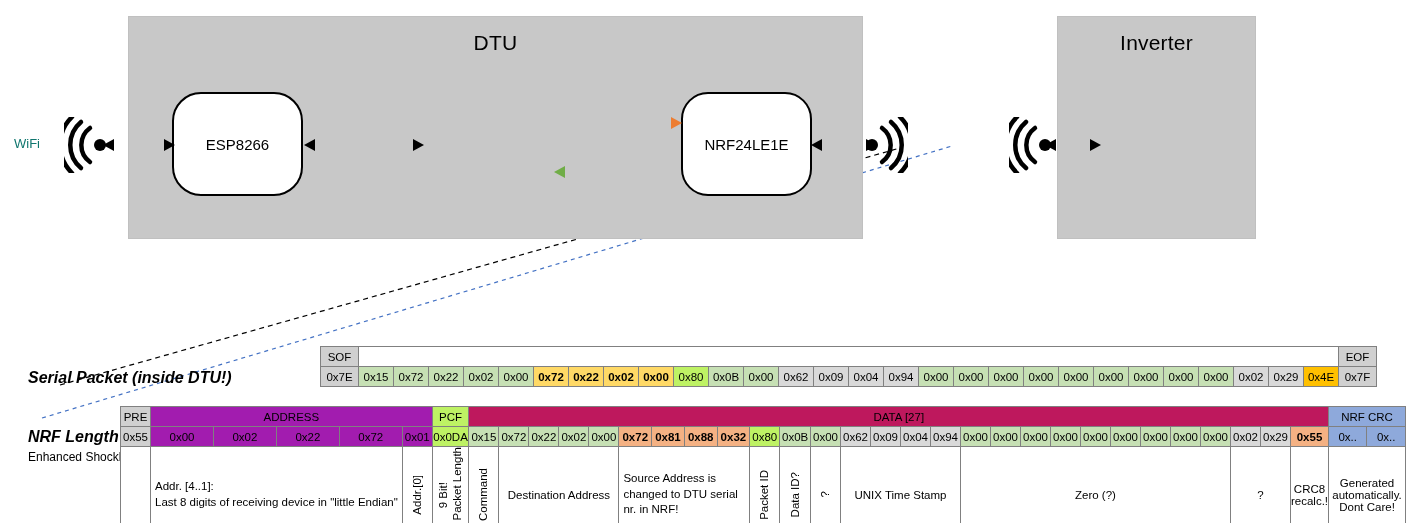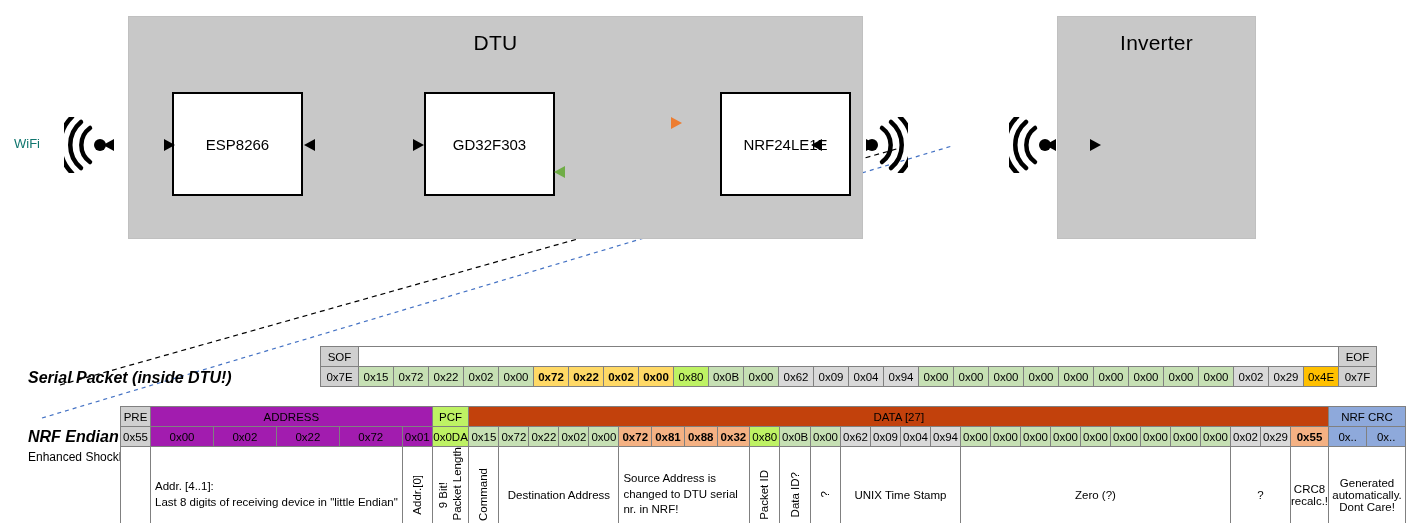--- a/index.html
+++ b/index.html
@@ -37,23 +37,23 @@
   .chip {
     position: absolute;
     background: #ffffff;
     border: 2px solid #000000;
     display: flex;
     align-items: center;
     justify-content: center;
     font-size: 15px;
     color: #000;
   }
-  #chip-esp   { left: 172px; top: 92px;  width: 131px; height: 104px; }
+  #chip-esp   { left: 172px; top: 92px;  width: 131px; height: 104px; border-radius: 29px; }
   #chip-gd32  { left: 424px; top: 92px;  width: 131px; height: 104px; }
-  #chip-nrf24le { left: 720px; top: 92px; width: 131px; height: 104px; }
+  #chip-nrf24le { left: 681px; top: 92px; width: 131px; height: 104px; border-radius: 27px; }
   #chip-nrf24 { left: 1097px; top: 92px; width: 106px; height: 104px; }
 
   
   .antenna {
     position: absolute;
     width: 46px; height: 56px;
     color: #000;
     font-size: 0;
   }
   .antenna svg { width: 46px; height: 56px; display:block; }
@@ -132,21 +132,21 @@
   
   .f-gray    { background: #D0D0D0; }
   .f-green   { background: #C6E0B4; }
   .f-yellow  { background: #FFD966; font-weight: bold; }
   .f-blue    { background: #bef264; }
   .f-dgray   { background: #D9D9D9; }
   .f-orange  { background: #FFC000; font-weight: normal; }
   .f-salmon  { background: #F4B183; font-weight: bold; }
   .f-salmon-l{ background: #FBD5B5; }
   .f-bluep   { background: #8EA9DB; }
-  .f-head    { background: #c2410c; }
+  .f-head    { background: #be185d; }
   .f-amber   { background: #a21caf; }
 
   .hdr { font-weight: normal; text-align: center; }
   .hdr-left { text-align: left; padding-left: 4px; }
 
   
   .ann td {
     height: 76px;
     font-size: 11.5px;
     vertical-align: middle;
@@ -184,23 +184,20 @@
     <line x1="42" y1="418" x2="952" y2="146" stroke="#4472C4" stroke-width="1.2" stroke-dasharray="4,4"></line>
   </svg>
 
   <div class="enclosure" id="dtu-enclosure">
     <div class="enclosure-title">DTU</div>
   </div>
 
   <div class="chip" id="chip-esp">
     <span>ESP8266</span>
   </div>
-  <div class="chip" id="chip-gd32">
-    <span>GD32F303</span>
-  </div>
   <div class="chip" id="chip-nrf24le">
     <span>NRF24LE1E</span>
   </div>
 
   <div class="enclosure" id="inverter-enclosure">
     <div class="enclosure-title">Inverter</div>
   </div>
 
   <div class="wifi-label">WiFi</div>
 
@@ -254,21 +251,21 @@
       <div class="head-l"></div>
       <div class="head-r"></div>
   </div>
   <div class="arrow arrow-black" id="arr-invant-nrf">
     <div class="shaft"></div>
       <div class="head-l"></div>
       <div class="head-r"></div>
   </div>
 
   <div class="row-label italic" id="label-serial">Serial Packet (inside DTU!)</div>
-  <div class="row-label italic" id="label-nrf">NRF Endian</div>
+  <div class="row-label italic" id="label-nrf">NRF Length</div>
   <div class="row-label" id="label-esb">Enhanced Shockburst</div>
 
   <table class="pkt" id="tbl-serial" style="left:320px; top:346px;">
     <colgroup id="cg-serial">
         <col style="width: 38px;">
         <col style="width: 35px;">
         <col style="width: 35px;">
         <col style="width: 35px;">
         <col style="width: 35px;">
         <col style="width: 35px;">

